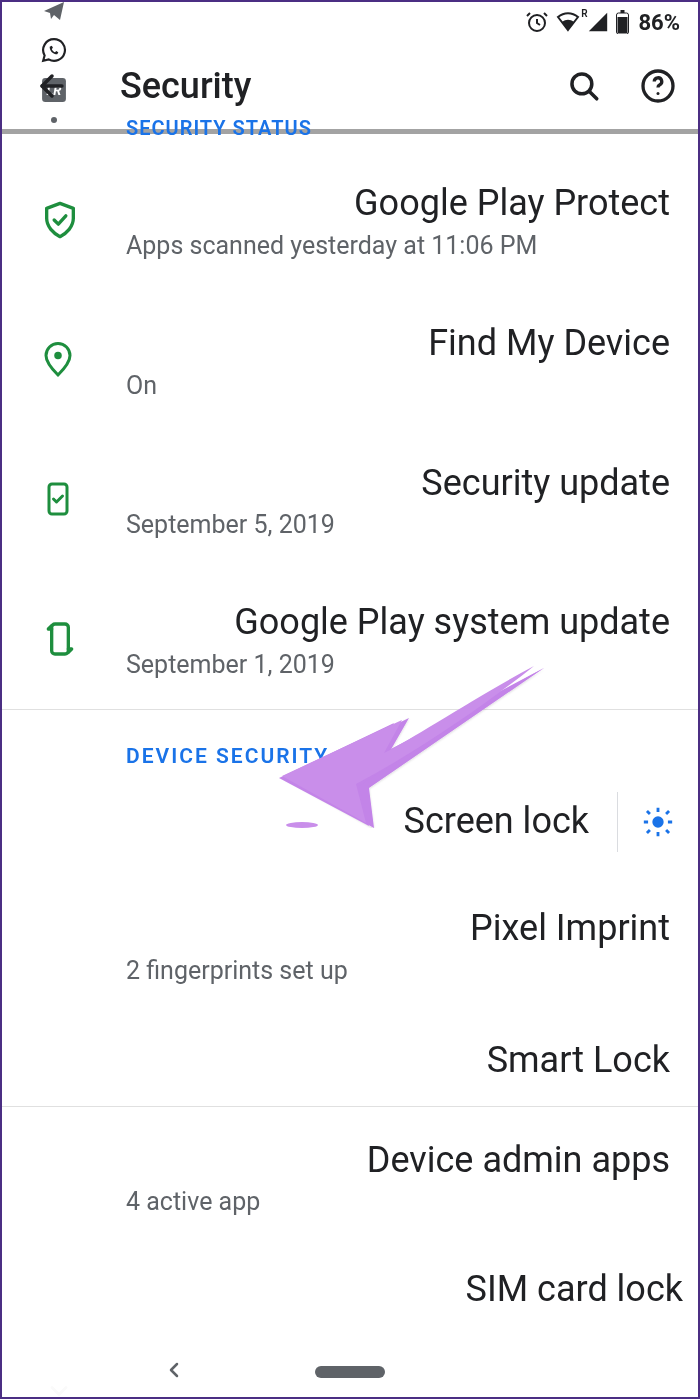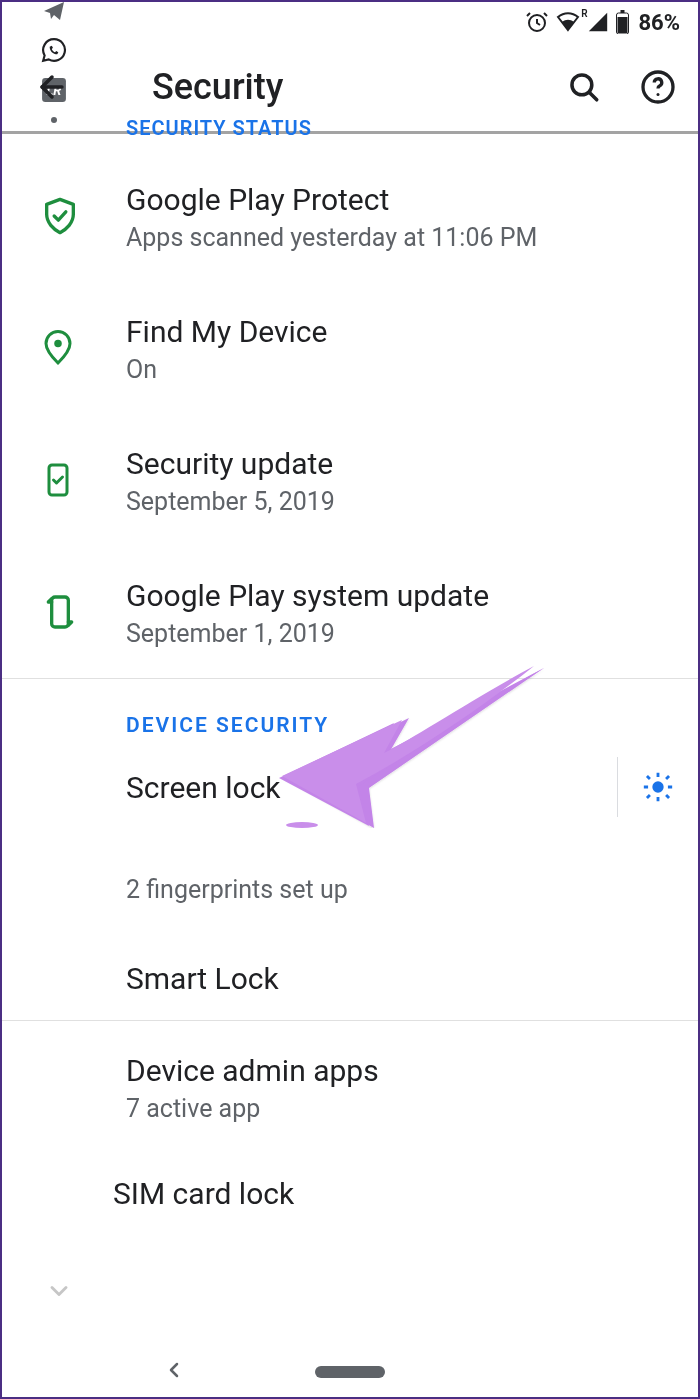--- a/index.html
+++ b/index.html
@@ -24,22 +24,21 @@
   }
   .status-left { display: flex; align-items: center; gap: 14px; flex-direction: column; }
   .status-right { display: flex; align-items: center; gap: 6px; margin-left: auto; }
   .mini-icon { display:inline-flex; align-items:center; justify-content:center; }
   .dot { width:6px; height:6px; border-radius:50%; background:#5f6368; }
   .battery-pct { font-size: 22px; font-weight:700; margin-left:2px; }
   .app-header {
     height: 92px;
     display:flex; align-items:center;
     padding: 0 18px 0 28px;
-    border-bottom: 3px solid #a3a3a3;
-    gap: 32px;
+    border-bottom: 5px solid #a3a3a3;
   }
   .back-btn { width:44px; height:44px; display:flex; align-items:center; justify-content:center; }
   .page-title { font-size: 36px; font-weight:500; margin-left: 46px; flex:1; }
   .header-icons { display:flex; gap:30px; align-items:center; }
   .icon-btn { width:44px; height:44px; display:flex; align-items:center; justify-content:center; }
 
   .scroll { position:relative; }
 
   .section-label-cut {
     color:#1a73e8; font-size:20px; font-weight:600; letter-spacing:1px;
@@ -52,21 +51,21 @@
   .list-item {
     display:flex; align-items:center;
     padding: 30px 28px 30px 28px;
     min-height: 100px;
   }
   .item-icon {
     width: 96px; display:flex; justify-content:flex-start; align-items:center;
     padding-left: 10px;
   }
   .item-text { flex:1; }
-  .item-title { font-size: 30px; color:#202124; line-height:1.3; }
+  .item-title { font-size: 36px; color:#202124; line-height:1.3;text-align:right; }
   .item-sub   { font-size: 25px; color:#5f6368; margin-top:4px; }
 
   .divider { height:1px; background:#e0e0e0; }
 
   .section-label {
     color:#1a73e8; font-size:21px; font-weight:600; letter-spacing:2px;
     padding: 34px 14px 0 124px; text-transform:uppercase;
   }
 
   .item-with-gear { display:flex; align-items:center; padding-right: 18px; position:relative; }
@@ -252,38 +251,39 @@
             <circle cx="12" cy="12" r="3" fill="#1a73e8"></circle>
             <path d="M12 2v3M12 19v3M4.2 4.2l2.1 2.1M17.7 17.7l2.1 2.1M2 12h3M19 12h3M4.2 19.8l2.1-2.1M17.7 6.3l2.1-2.1"></path>
           </svg>
       </div>
     </div>
   </div>
 
   <div class="list-item">
     <div class="item-icon"></div>
     <div class="item-text">
+      <div class="item-title">Pixel Imprint</div>
       <div class="item-sub">2 fingerprints set up</div>
     </div>
   </div>
 
   <div class="list-item" style="min-height:80px; padding:22px 28px">
     <div class="item-icon"></div>
     <div class="item-text">
       <div class="item-title">Smart Lock</div>
     </div>
   </div>
 
   <div class="divider"></div>
 
   <div class="list-item">
     <div class="item-icon"></div>
     <div class="item-text">
       <div class="item-title">Device admin apps</div>
-      <div class="item-sub">7 active app</div>
+      <div class="item-sub">4 active app</div>
     </div>
   </div>
 
   <div class="list-item" style="min-height:80px; padding:20px 15px">
     <div class="item-icon"></div>
     <div class="item-text">
       <div class="item-title">SIM card lock</div>
     </div>
   </div>
 

